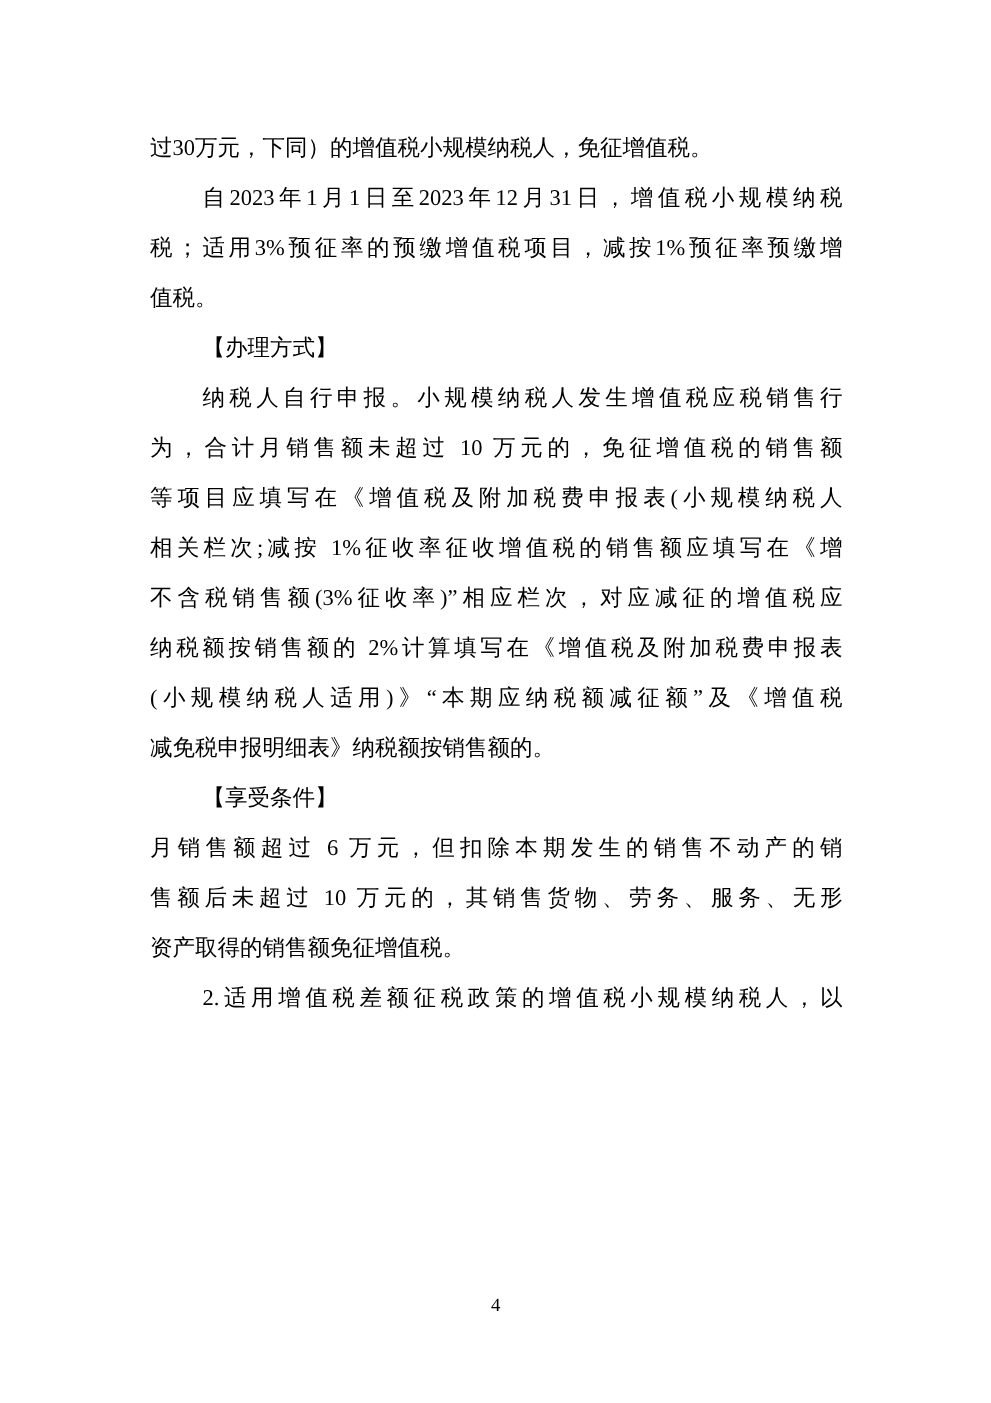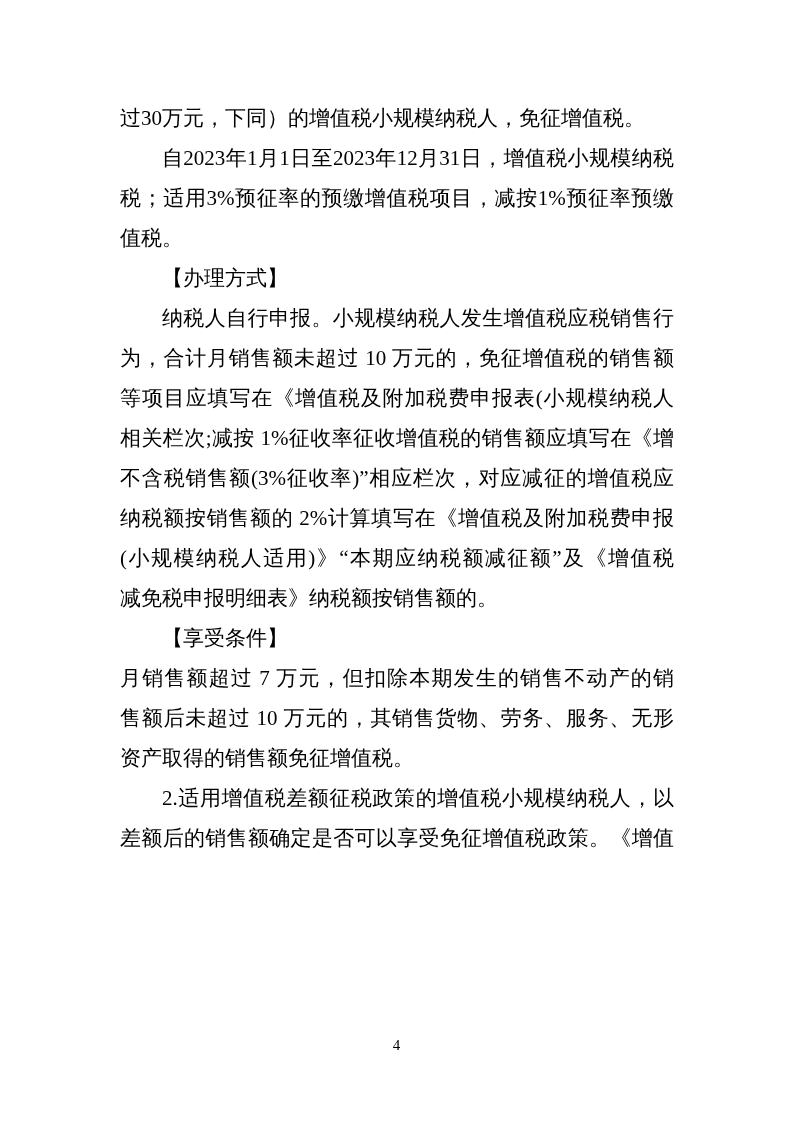--- a/index.html
+++ b/index.html
@@ -18,21 +18,21 @@
   }
   .content {
     position: absolute;
     left: 120px;
     top: 98px;
     width: 554px;
   }
   .line {
     height: 40px;
     line-height: 40px;
-    font-size: 21px;
+    font-size: 18px;
     text-align: justify;
     text-align-last: justify;
     overflow: hidden;
   }
   .line.indent {
     text-indent: 42px;
   }
   .line.para-end {
     text-align-last: left;
   }
@@ -60,22 +60,21 @@
       <div class="line indent para-end">【办理方式】</div>
       <div class="line indent">纳税人自行申报。小规模纳税人发生增值税应税销售行</div>
       <div class="line">为，合计月销售额未超过 10 万元的，免征增值税的销售额</div>
       <div class="line">等项目应填写在《增值税及附加税费申报表(小规模纳税人</div>
       <div class="line">相关栏次;减按 1%征收率征收增值税的销售额应填写在《增</div>
       <div class="line">不含税销售额(3%征收率)”相应栏次，对应减征的增值税应</div>
       <div class="line">纳税额按销售额的 2%计算填写在《增值税及附加税费申报表</div>
       <div class="line">(小规模纳税人适用)》“本期应纳税额减征额”及《增值税</div>
       <div class="line para-end">减免税申报明细表》纳税额按销售额的。</div>
       <div class="line indent para-end">【享受条件】</div>
-      <div class="line">月销售额超过 7 万元，但扣除本期发生的销售不动产的销</div>
+      <div class="line">月销售额超过 6 万元，但扣除本期发生的销售不动产的销</div>
       <div class="line">售额后未超过 10 万元的，其销售货物、劳务、服务、无形</div>
       <div class="line para-end">资产取得的销售额免征增值税。</div>
       <div class="line indent">2.适用增值税差额征税政策的增值税小规模纳税人，以</div>
-      <div class="line">差额后的销售额确定是否可以享受免征增值税政策。《增值</div>
     </div>
   <div class="footer">
     <span class="pagenum">4</span>
   </div>
 </div>
 
 </body></html>

